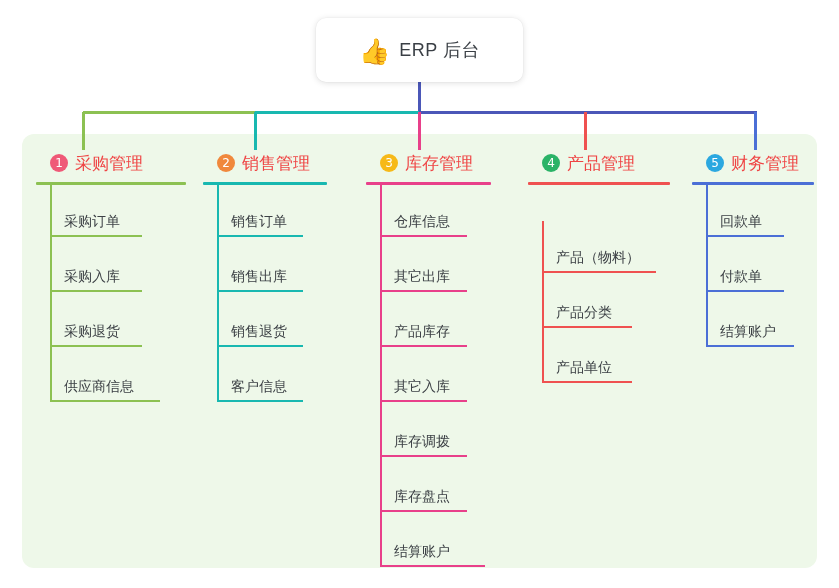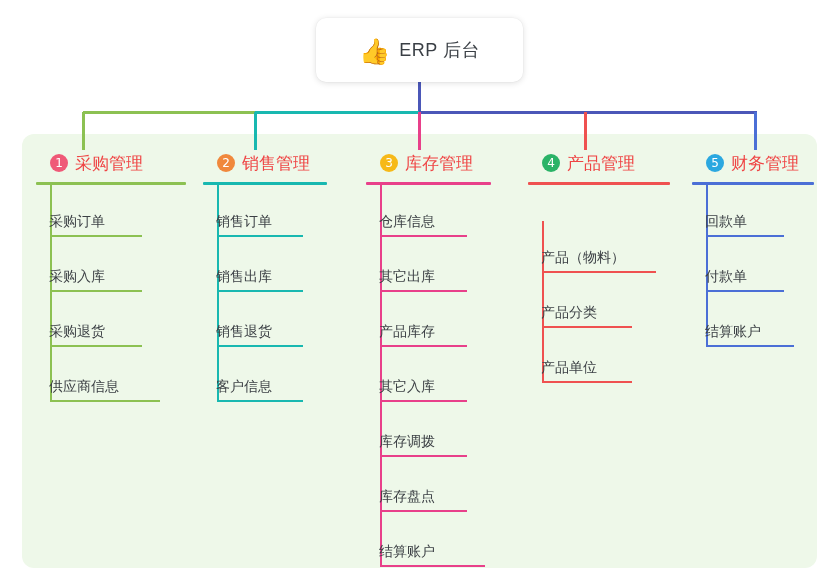--- a/index.html
+++ b/index.html
@@ -119,21 +119,21 @@
     left: 14px;
     top: 0;
     width: 2px;
   }
   .leaf {
     position: relative;
     height: 55px;
   }
   .leaf-label {
     position: absolute;
-    left: 13px;
+    left: 28px;
     bottom: 9px;
     font-size: 14px;
     color: #3c4045;
     white-space: nowrap;
   }
   .leaf-underline {
     position: absolute;
     left: 14px;
     bottom: 3px;
     height: 2px;

